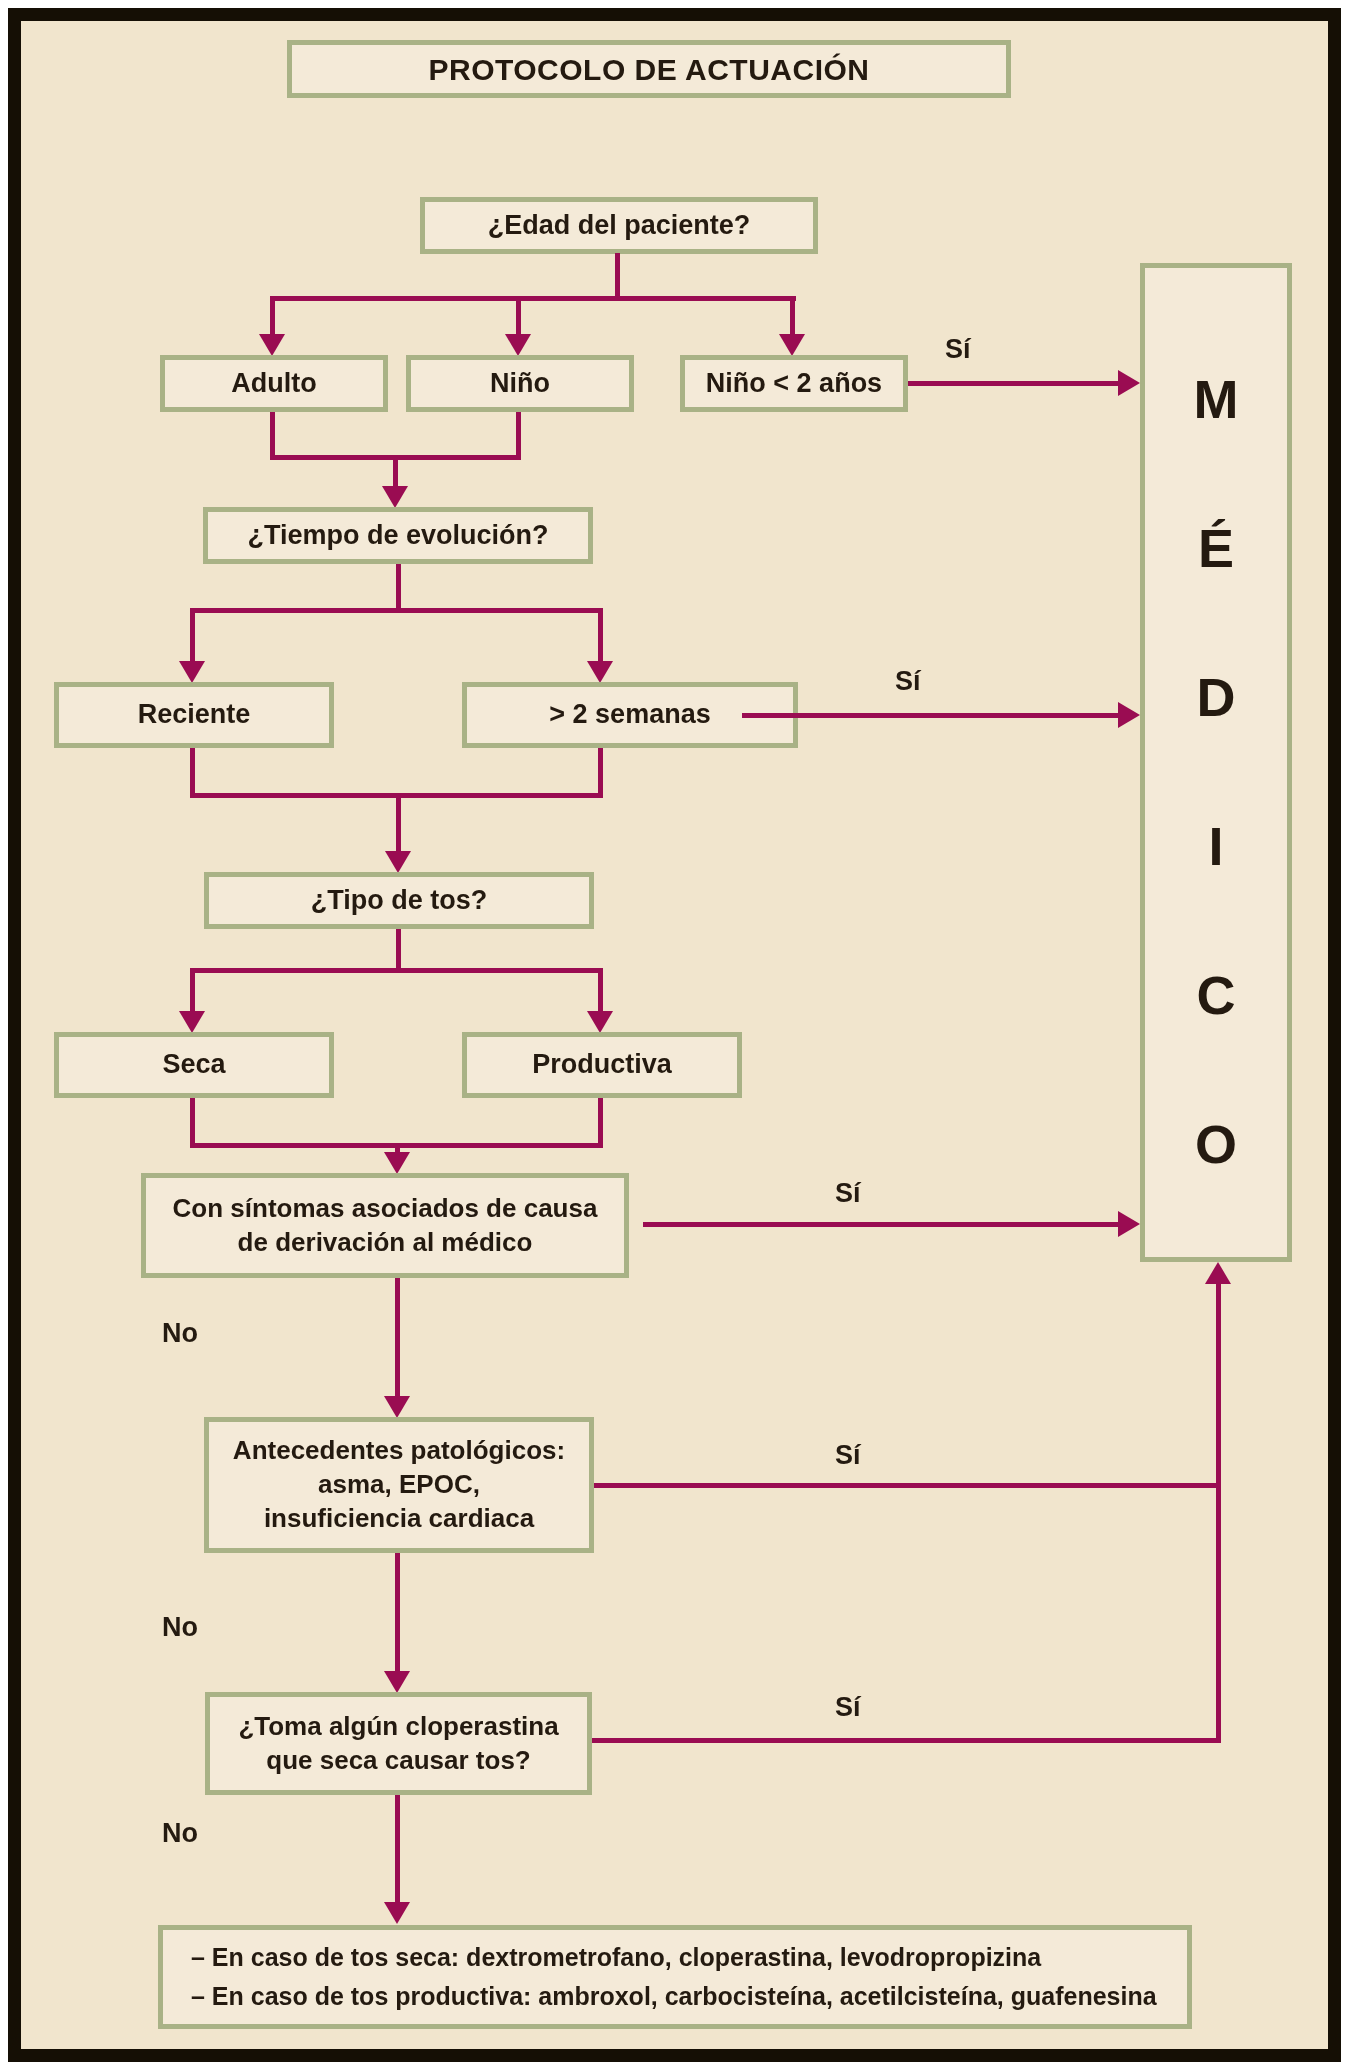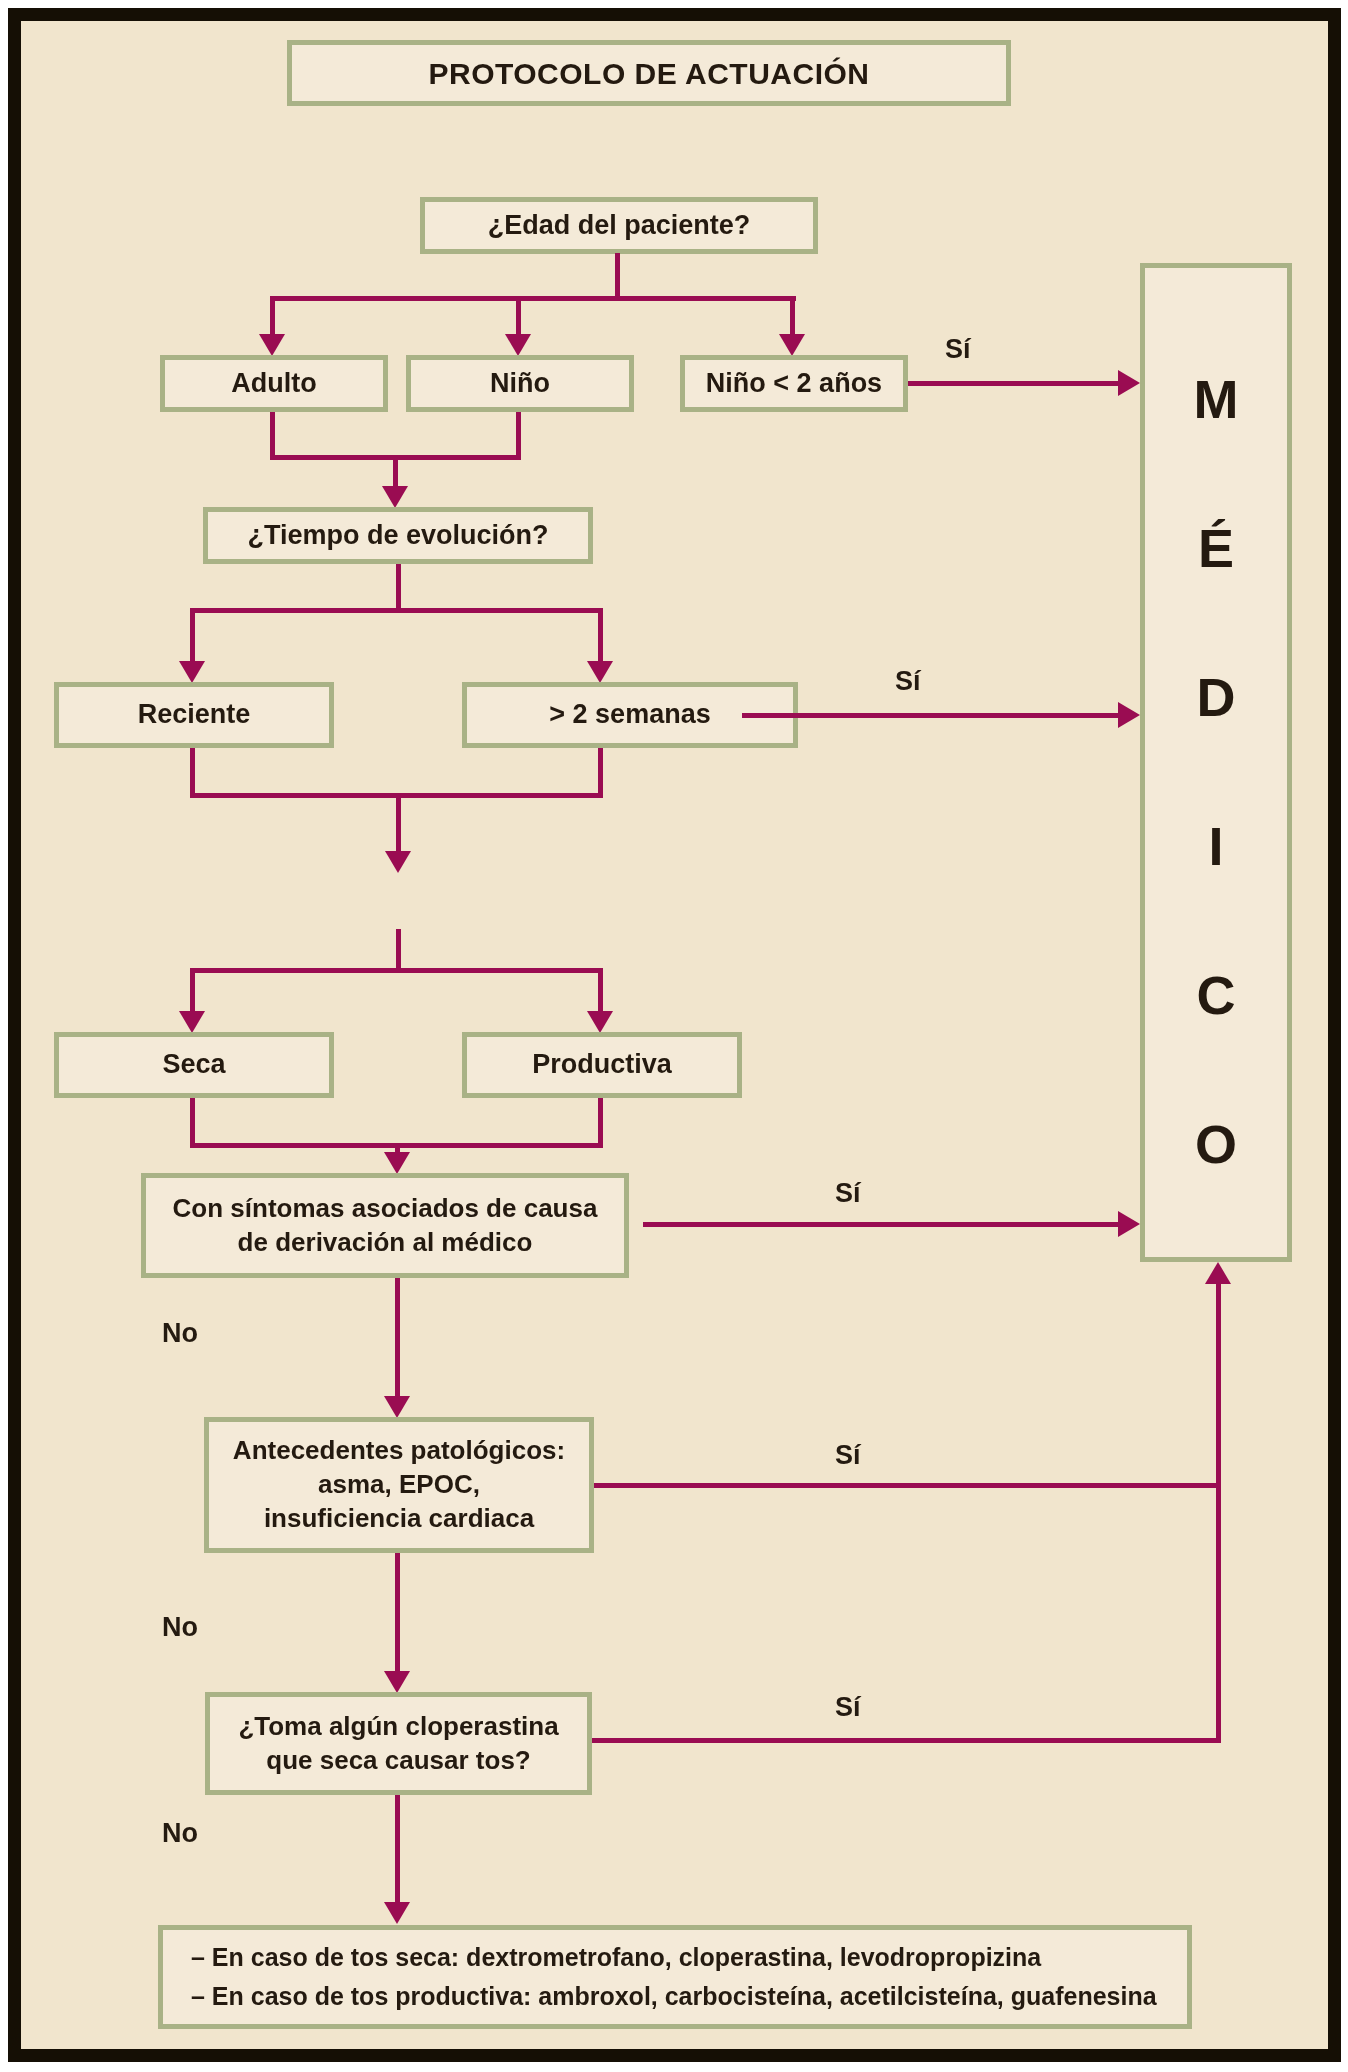--- a/index.html
+++ b/index.html
@@ -33,21 +33,21 @@
           padding:100px 0 82px 0;font-weight:bold;font-size:54px;color:var(--ink);}
   .title-box{font-size:30px;letter-spacing:0.5px;}
   .final-box{align-items:flex-start;text-align:left;padding-left:28px;padding-right:10px;font-size:25px;line-height:1.55;}
 </style>
 </head>
 <body>
 
 <div class="stage">
   <div class="frame"></div>
 
-  <div class="box title-box" style="left:287px;top:40px;width:724px;height:66px;">
+  <div class="box title-box" style="left:287px;top:40px;width:724px;height:58px;">
     <span class="ln">PROTOCOLO DE ACTUACIÓN</span>
   </div>
 
   <div class="medico">
     <span>M</span>
     <span>É</span>
     <span>D</span>
     <span>I</span>
     <span>C</span>
     <span>O</span>
@@ -107,20 +107,23 @@
   <div class="lbl" style="left:895px;top:666px;">Sí</div>
   <div class="hline" style="left:742px;top:713px;width:380px;"></div>
   <div class="ah ah-right" style="left:1118px;top:702px;"></div>
 
   <div class="vline" style="left:190px;top:748px;height:50px;"></div>
   <div class="vline" style="left:598px;top:748px;height:50px;"></div>
   <div class="hline" style="left:190px;top:793px;width:413px;"></div>
   <div class="vline" style="left:396px;top:793px;height:60px;"></div>
   <div class="ah ah-down" style="left:385px;top:851px;"></div>
 
+  <div class="box" style="left:204px;top:872px;width:390px;height:57px;font-size:27px;">
+    <span class="ln">¿Tipo de tos?</span>
+  </div>
 
   <div class="vline" style="left:396px;top:929px;height:44px;"></div>
   <div class="hline" style="left:190px;top:968px;width:413px;"></div>
   <div class="vline" style="left:190px;top:968px;height:49px;"></div>
   <div class="vline" style="left:598px;top:968px;height:49px;"></div>
   <div class="ah ah-down" style="left:179px;top:1011px;"></div>
   <div class="ah ah-down" style="left:587px;top:1011px;"></div>
 
   <div class="box" style="left:54px;top:1032px;width:280px;height:66px;font-size:27px;">
     <span class="ln">Seca</span>

